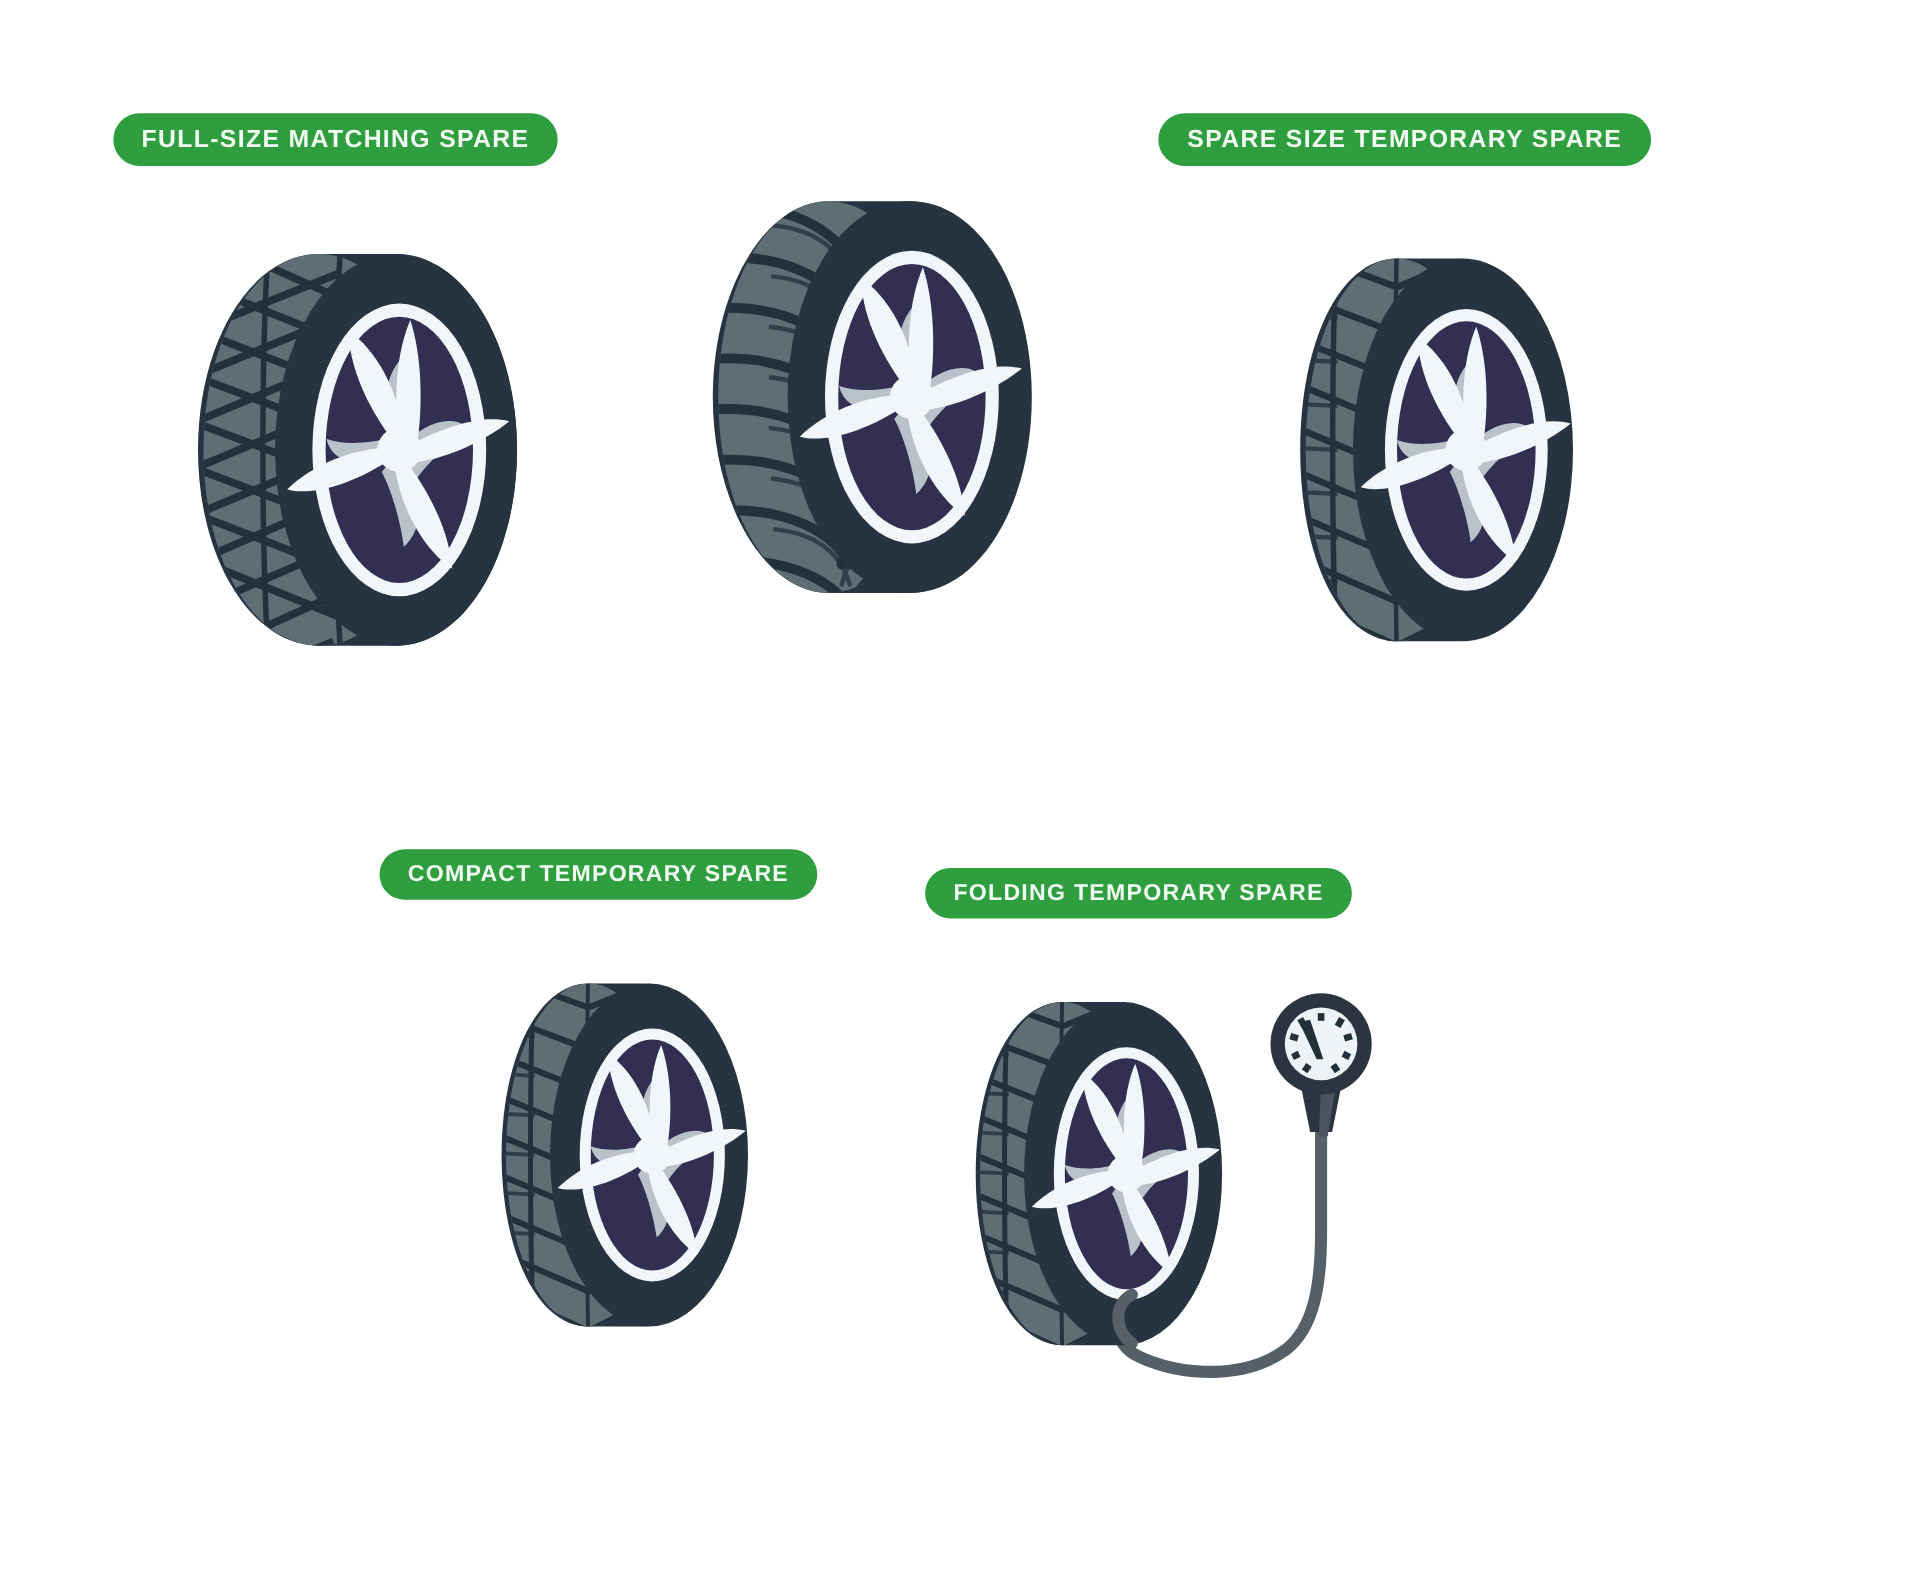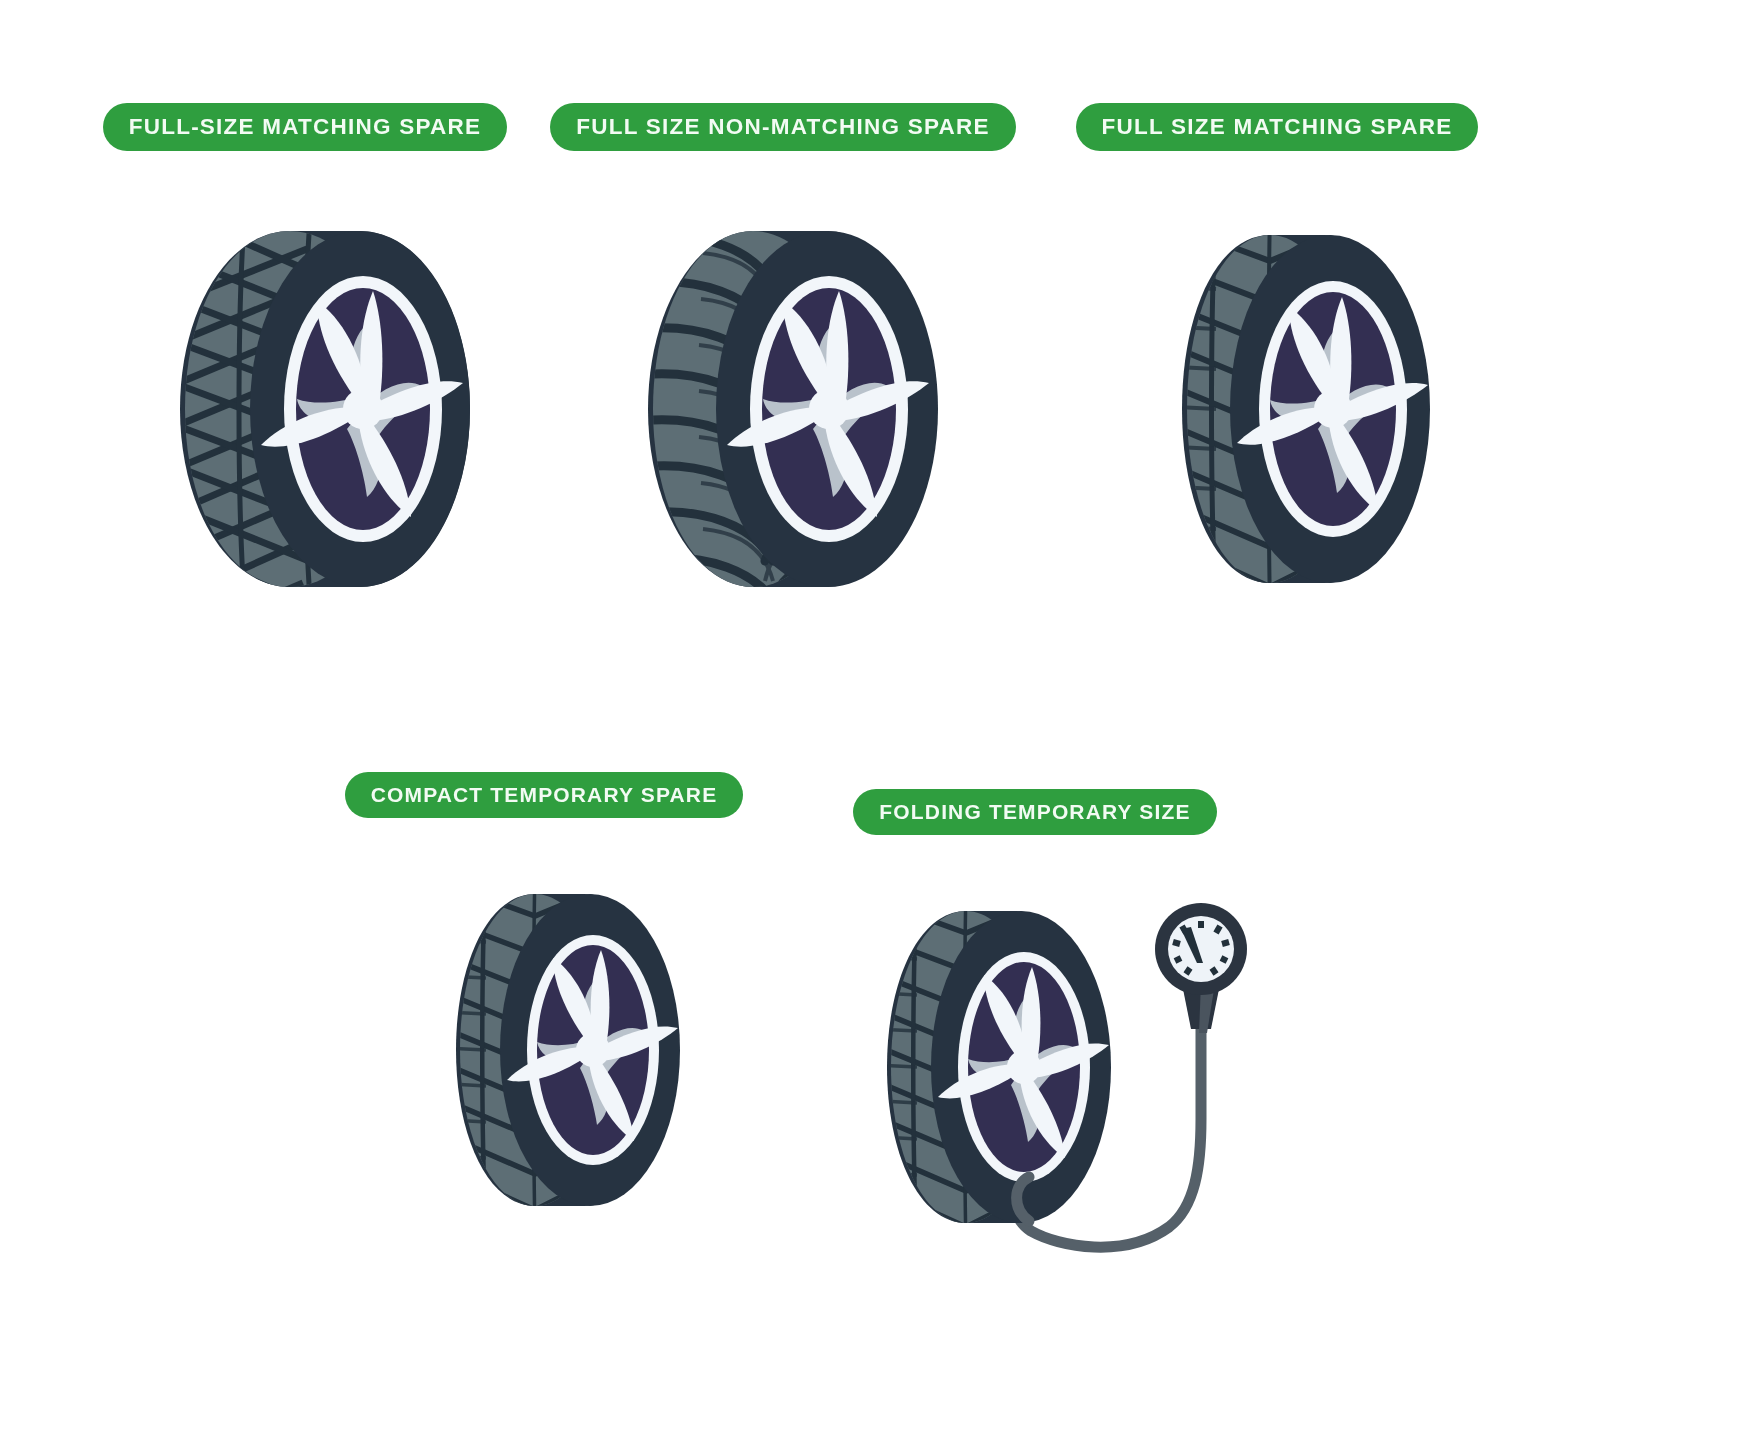--- a/index.html
+++ b/index.html
@@ -127,21 +127,20 @@
           <path d="M240 205 C268 240 284 278 286 308 C262 292 240 256 234 216 Z"></path>
           <path d="M234 206 C196 232 158 242 136 236 C158 214 196 198 230 198 Z"></path>
           <path d="M234 194 C206 158 192 120 192 92 C216 108 238 146 242 188 Z"></path>
           <circle cx="238" cy="200" r="20"></circle>
         </g>
       </svg>
     </div>
   </div>
 
   <div class="card" style="left:558px; top:103px; width:450px;">
-    <div class="pill pill-lg">FULL SIZE NON-MATCHING SPARE</div>
     <div class="tire-wrap" style="margin-top:58px;">
       <svg width="340" height="400" viewBox="0 0 340 400">
         <defs>
           <clipPath id="c2-tread">
             <path d="M40 200 C40 100 83 22 140 22 C197 22 240 100 240 200 C240 300 197 378 140 378 C83 378 40 300 40 200 Z"></path>
           </clipPath>
         </defs>
 
         <path d="M140 22 L215 22 C277 22 325 102 325 200 C325 298 277 378 215 378 L140 378 C83 378 35 298 35 200 C35 102 83 22 140 22 Z" fill="#263341"></path>
 
@@ -206,21 +205,21 @@
           <path d="M218 205 C246 240 262 278 264 308 C240 292 218 256 212 216 Z"></path>
           <path d="M212 206 C174 232 136 242 114 236 C136 214 174 198 208 198 Z"></path>
           <path d="M212 194 C184 158 170 120 170 92 C194 108 216 146 220 188 Z"></path>
           <circle cx="216" cy="200" r="20"></circle>
         </g>
       </svg>
     </div>
   </div>
 
   <div class="card" style="left:1083px; top:103px; width:388px;">
-    <div class="pill pill-lg">FULL SIZE MATCHING SPARE</div>
+    <div class="pill pill-lg">SPARE SIZE TEMPORARY SPARE</div>
     <div class="tire-wrap" style="margin-top:58px;">
       <svg width="330" height="400" viewBox="0 0 330 400">
         <defs>
           <clipPath id="c3-tread">
             <path d="M75 200 C75 104 110 26 158 26 C206 26 241 104 241 200 C241 296 206 374 158 374 C110 374 75 296 75 200 Z"></path>
           </clipPath>
         </defs>
 
         <path d="M158 26 L212 26 C268 26 310 104 310 200 C310 296 268 374 212 374 L158 374 C105 374 70 296 70 200 C70 104 105 26 158 26 Z" fill="#263341"></path>
 
@@ -366,21 +365,21 @@
           <path d="M201 184 C224 214 238 246 240 271 C219 257 200 227 195 193 Z"></path>
           <path d="M195 185 C163 207 131 215 113 210 C132 191 164 177 192 177 Z"></path>
           <path d="M195 174 C171 143 159 111 159 88 C180 102 198 134 202 170 Z"></path>
           <circle cx="199" cy="180" r="17"></circle>
         </g>
       </svg>
     </div>
   </div>
 
   <div class="card" style="left:845px; top:789px; width:380px;">
-    <div class="pill pill-md">FOLDING TEMPORARY SIZE</div>
+    <div class="pill pill-md">FOLDING TEMPORARY SPARE</div>
     <div class="tire-wrap" style="margin-top:52px; margin-left:50px;">
       <svg width="470" height="400" viewBox="0 0 470 400">
         <defs>
           <clipPath id="c5-tread">
             <path d="M66 180 C66 94 98 24 141 24 C184 24 216 94 216 180 C216 266 184 336 141 336 C98 336 66 266 66 180 Z"></path>
           </clipPath>
         </defs>
 
         <g>
 

